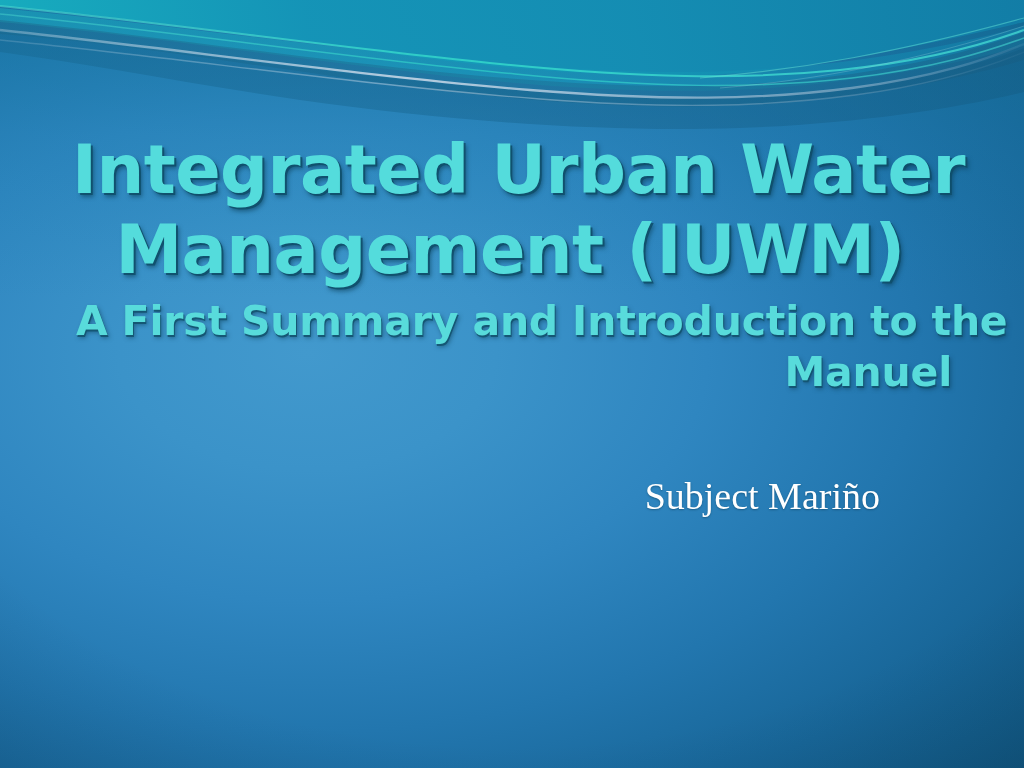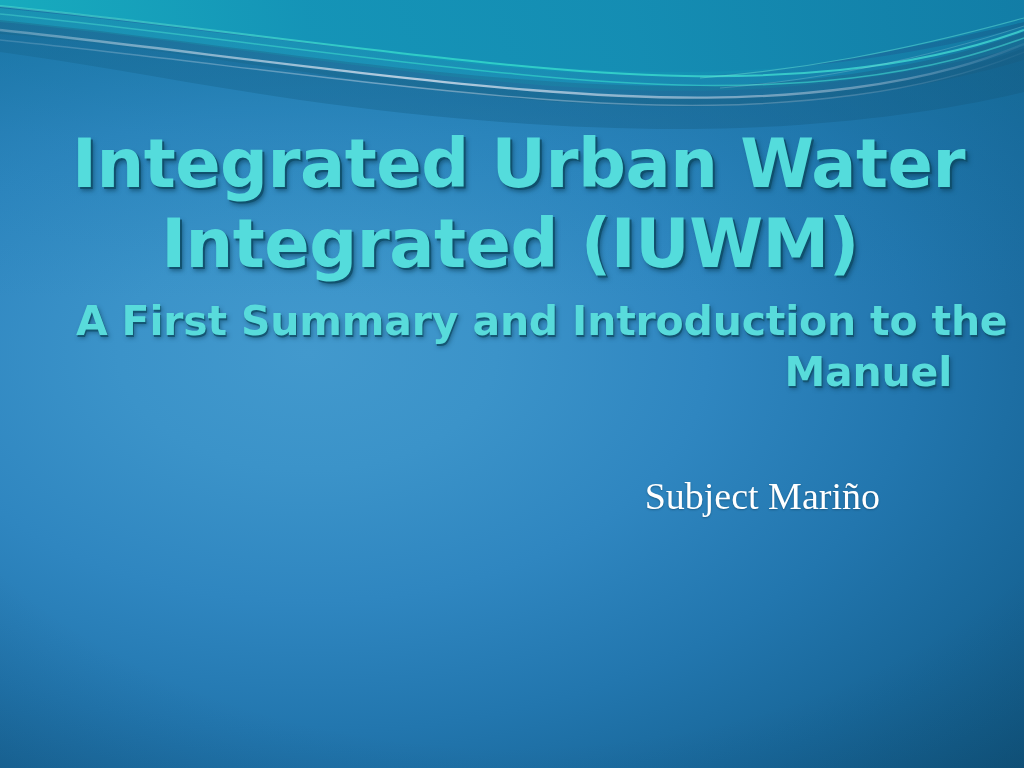--- a/index.html
+++ b/index.html
@@ -65,21 +65,21 @@
 
   
   .text-layer {
     position: absolute;
     inset: 0;
   }
 
   .title-block {
     position: absolute;
     left: 72px;
-    top: 124px;
+    top: 130px;
     width: 876px;
     text-align: center;
   }
 
   .title-line {
     font-family: "DejaVu Sans", sans-serif;
     font-weight: 700;
     font-size: 67px;
     line-height: 80px;
     letter-spacing: -0.5px;
@@ -219,21 +219,21 @@
 
       <path d="M 700,78 C 800,70 900,52 1024,18" fill="none" stroke="#5fe2d6" stroke-width="1.2" opacity="0.50"></path>
       <path d="M 720,88 C 820,80 920,60 1024,26" fill="none" stroke="#9fd8e4" stroke-width="1.0" opacity="0.28"></path>
     </svg>
   </div>
 
   <div class="text-layer">
 
     <div class="title-block">
       <div class="title-line">Integrated Urban Water</div>
-      <div class="title-line">Integrated (IUWM)</div>
+      <div class="title-line">Management (IUWM)</div>
     </div>
 
     <div class="subtitle-block">
       <div class="subtitle-line">A First Summary and Introduction to the</div>
       <div class="subtitle-line">Manuel</div>
     </div>
 
     <div class="author-block">
       <div class="author-line">Subject Mariño</div>
     </div>

